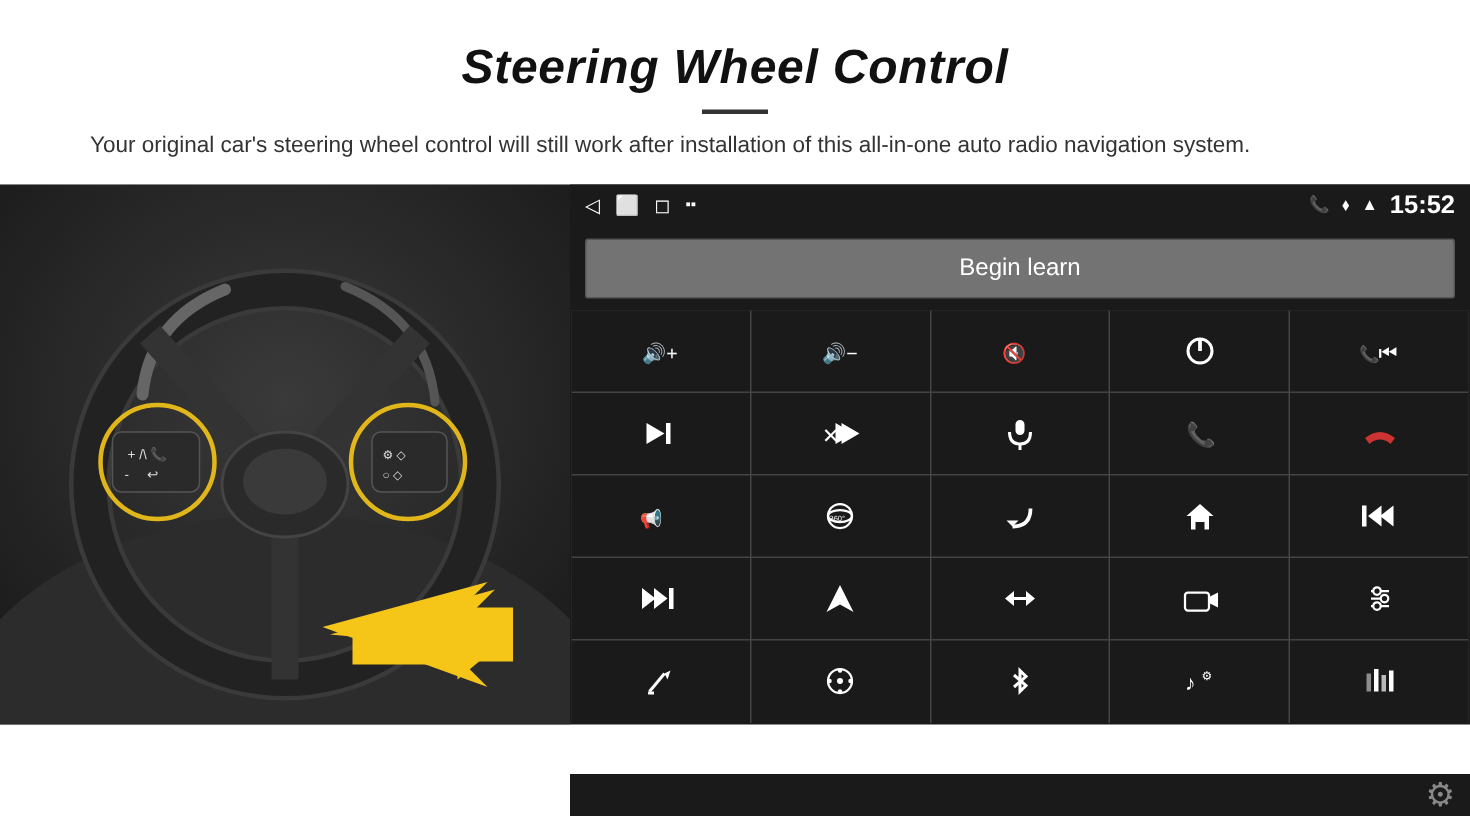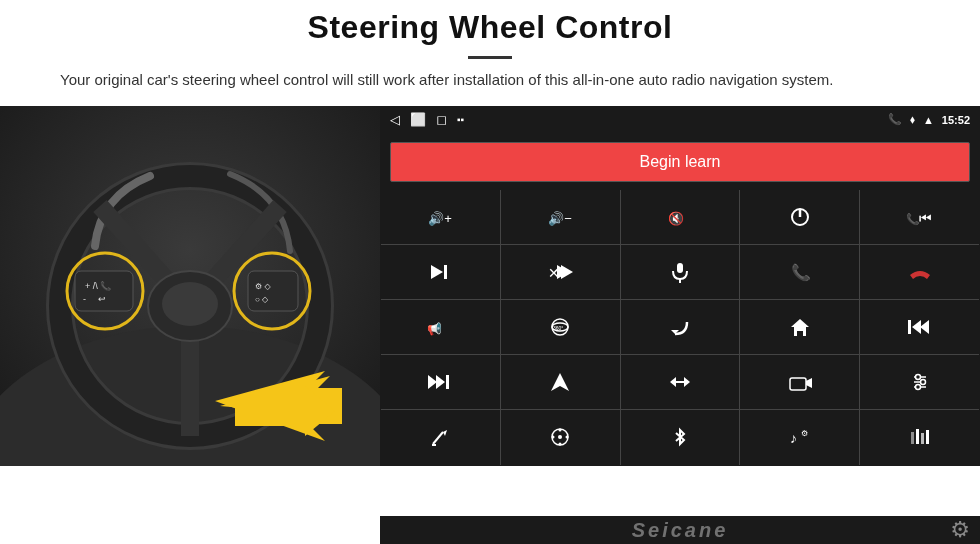--- a/index.html
+++ b/index.html
@@ -6,25 +6,26 @@
     body {
       width: 980px;
       height: 544px;
       font-family: Arial, sans-serif;
       background: #fff;
       overflow: hidden;
     }
 
     .page-title {
       text-align: center;
-      padding: 9px 0 4px;
+      padding: 26px 0 4px;
       font-size: 32px;
       font-weight: 900;
       color: #111;
       letter-spacing: 0.5px;
+      font-style: italic;
     }
 
     .title-divider {
       display: block;
       width: 44px;
       height: 3px;
       background: #333;
       margin: 6px auto 10px;
     }
 
@@ -91,31 +92,31 @@
     .status-right {
       display: flex;
       align-items: center;
       gap: 8px;
       color: #fff;
       font-size: 12px;
     }
 
     .status-time {
       font-weight: bold;
-      font-size: 11px;
+      font-size: 17px;
     }
 
     
     .begin-learn-container {
       padding: 8px 10px;
     }
 
     .begin-learn-btn {
       width: 100%;
-      background: #ef4444;
+      background: #737373;
       border: 1px solid #555;
       color: #fff;
       font-size: 16px;
       padding: 10px;
       text-align: center;
       cursor: pointer;
       border-radius: 2px;
     }
 
     
@@ -387,15 +388,14 @@
           <rect x="12" y="7" width="3" height="11" fill="white" opacity="0.7"></rect>
           <rect x="17" y="4" width="3" height="14" fill="white"></rect>
         </svg>
       </div>
     </div>
 
   </div>
 </div>
 
 <div style="position:absolute; bottom:0; right:0; width:600px; height:28px; background:#1a1a1a; display:flex; align-items:center; justify-content:center;">
-  <span style="color:rgba(200,200,200,0.5); font-size:20px; font-style:italic; font-weight:bold; letter-spacing:3px; position:absolute; left:50%; transform:translateX(-50%);">Seicane</span>
   <span style="position:absolute; right:10px; color:#888; font-size:22px;">⚙</span>
 </div>
 
 </body></html>

